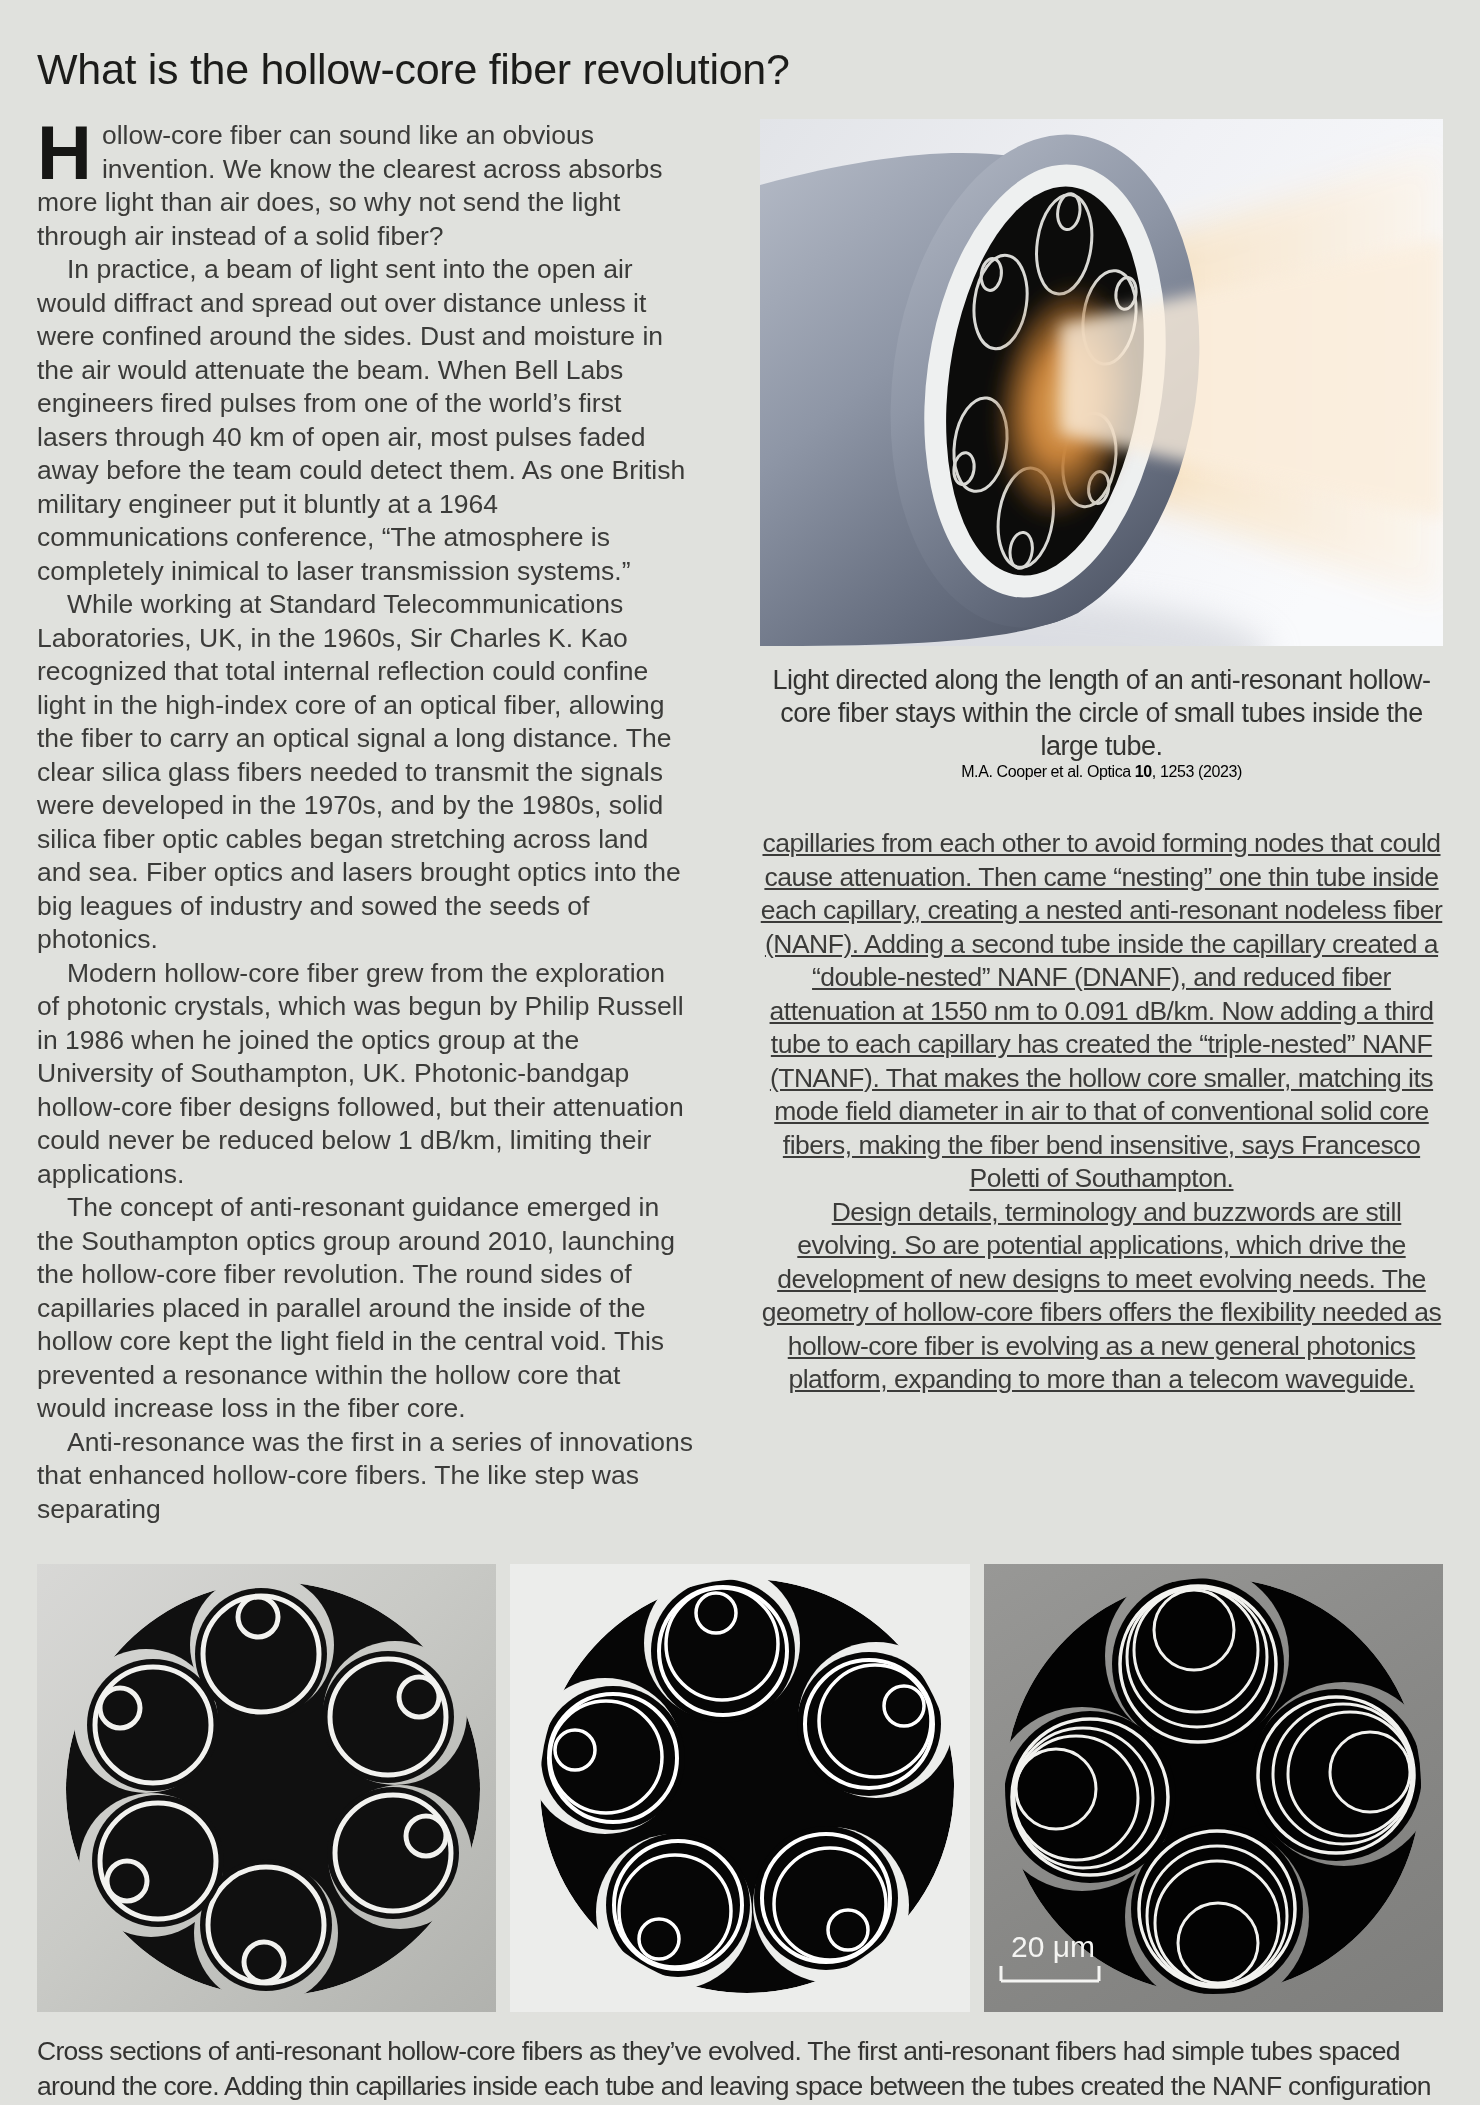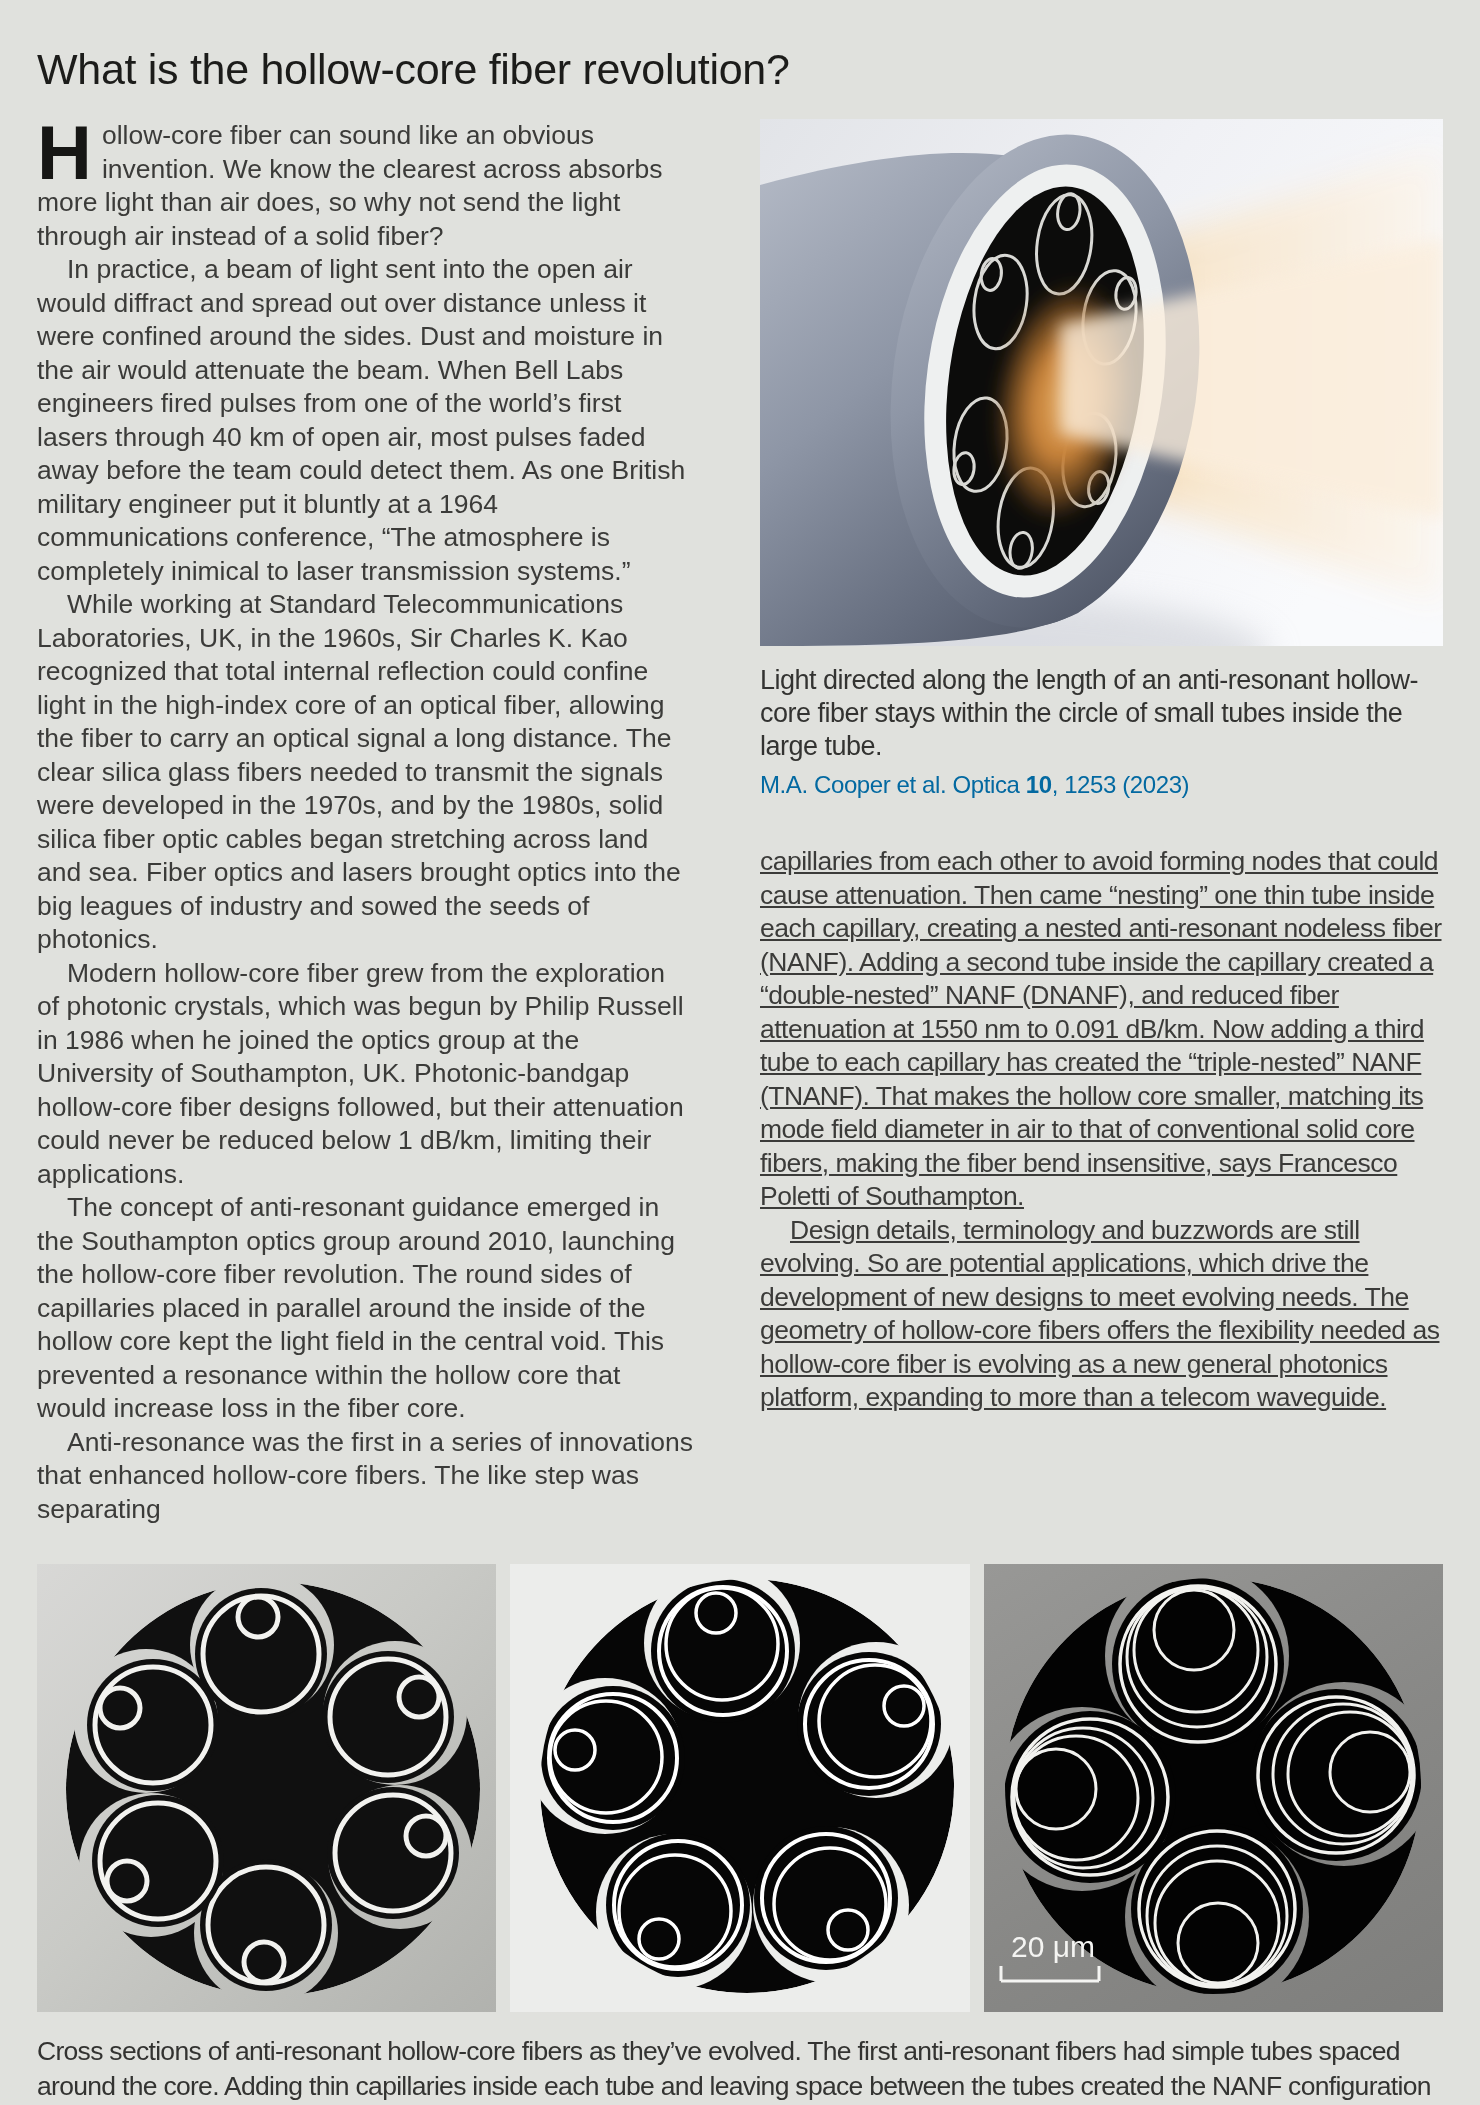--- a/index.html
+++ b/index.html
@@ -14,21 +14,21 @@
     font-family:"Liberation Sans","DejaVu Sans",sans-serif;
     color:#3b3b39;
   }
   h1.article-title{
     margin:0;padding-top:46px;
     font-size:43px;font-weight:400;line-height:1.1;
     letter-spacing:-0.3px;color:#1c1c1a;
   }
   .columns{display:flex;gap:67px;margin-top:26px;}
   .col-left{width:658px;}
-  .col-right{width:683px;}
+  .col-right{width:683px;text-align:center;}
   .bodytext p{
     margin:0;font-size:26.5px;line-height:33.5px;text-indent:30px;
   }
   .bodytext p.no-indent{text-indent:0;}
   .col-right .bodytext p{letter-spacing:-0.5px;}
   .dropcap{
     float:left;
     font-size:76px;line-height:58px;
     font-weight:600;color:#161614;
     padding:5px 10px 0 0;
@@ -37,22 +37,21 @@
   .photo-box{
     width:683px;height:527px;position:relative;overflow:hidden;
     background:#eef0f4;
   }
   .photo-box svg{display:block;}
   .fig-caption{
     margin-top:18px;
     font-size:27px;line-height:33px;letter-spacing:-0.5px;color:#333331;
   }
   .fig-credit{
-    margin-top:8px;
-    font-size:24px;letter-spacing:-0.4px;color:#0369a1;
+    font-size:16px;letter-spacing:-0.4px;color:#000000;
   }
   .fig-credit b{font-weight:700;}
   .col-right .bodytext{margin-top:46px;text-decoration:underline;}
   
   .fig-row{display:flex;gap:14px;margin-top:38px;text-decoration:underline;}
   .panel{width:460px;height:448px;position:relative;overflow:hidden;}
   .panel svg{display:block;}
   .panel-nanf{background:linear-gradient(135deg,#d8d8d6 0%,#c9cac6 45%,#b1b2ae 100%);}
   .panel-dnanf{background:#ecedeb;}
   .panel-tnanf{background:linear-gradient(150deg,#989896 0%,#888886 55%,#7e7e7c 100%);}

